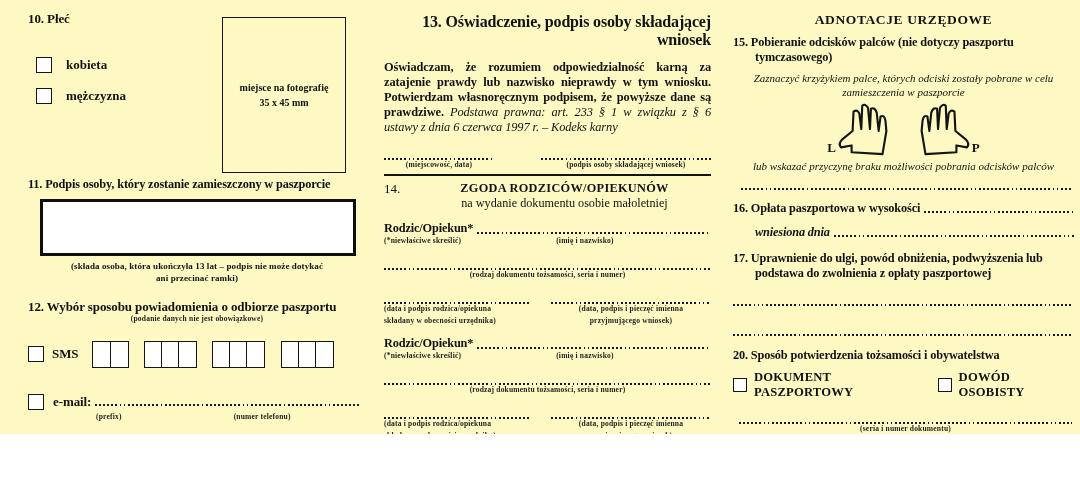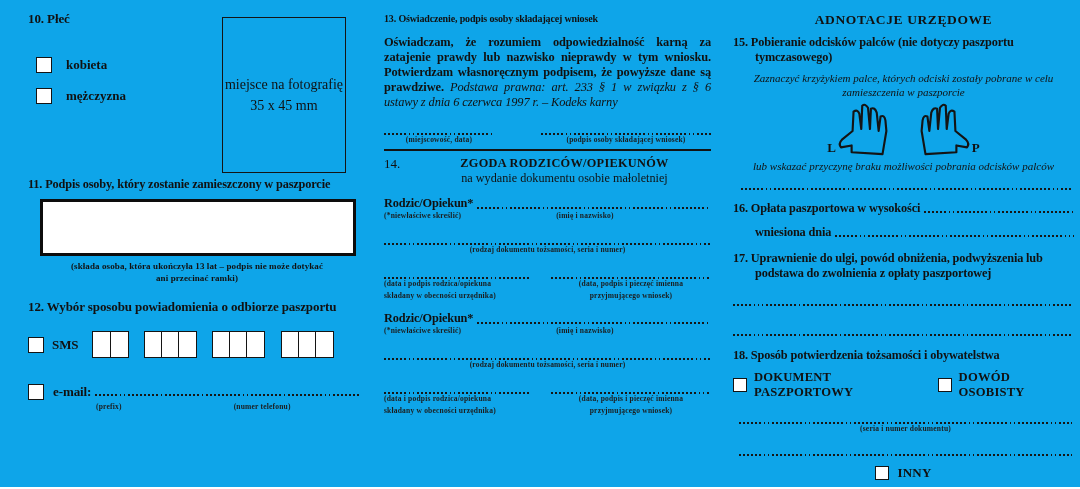--- a/index.html
+++ b/index.html
@@ -1,18 +1,18 @@
 <!DOCTYPE html>
 <html><head>
 <meta charset="utf-8">
 <style>
   * { margin:0; padding:0; box-sizing:border-box; }
   html,body { background:#fff; }
   .page {
-    position:relative; width:1080px; height:487px; background:#0ea5e9;
+    position:relative; width:1080px; height:434px; background:#fef9c3;
     font-family:"Liberation Serif","DejaVu Serif",serif; color:#111;
     overflow:hidden;
   }
   .col { position:absolute; top:0; height:489px; }
   .col-left   { left:0;   width:372px; padding:11px 6px 0 28px; }
   .col-mid    { left:372px; width:345px; padding:13px 6px 0 12px; }
   .col-right  { left:717px; width:363px; padding:12px 6px 10px 16px; }
 
   .h { font-weight:bold; font-size:13px; letter-spacing:-0.1px; }
   .h-sm { font-weight:bold; font-size:12.3px; letter-spacing:-0.15px; }
@@ -36,21 +36,21 @@
   .row { display:flex; align-items:center; }
 
   
   .opt-row { display:flex; align-items:flex-end; gap:14px; margin-left:8px; }
   .opt-label { font-size:13px; font-weight:600; }
   .photo-box {
     position:absolute; left:222px; top:17px; width:124px; height:156px;
     border:1.7px solid #141414; display:flex; flex-direction:column;
     align-items:center; justify-content:center; text-align:center;
   }
-  .photo-box div { font-size:14px; font-weight:400; line-height:1.5; }
+  .photo-box div { font-size:10px; font-weight:700; line-height:1.5; }
   .sig-box { margin:7px 10px 0 12px; height:57px; border:3px solid #0d0d0d; background:#fff; }
   .sig-caption { margin-top:5px; text-align:center; font-size:9px; font-weight:bold; line-height:1.3; letter-spacing:0.1px; }
   .cellgrp { display:flex; }
   .cell { width:19px; height:27px; border:1.9px solid #141414; background:#fff; }
   .cell + .cell { margin-left:-1.9px; }
 
   
   .para { font-size:12.4px; font-weight:bold; text-align:justify; line-height:1.2; letter-spacing:-0.1px; }
   .legal { font-weight:normal; font-style:italic; }
   .rule { margin-top:3px; border-top:2.6px solid #131313; }
@@ -89,20 +89,21 @@
     </div>
 
     <div class="h-sm" style="margin-top:73px; white-space:nowrap;">11. Podpis osoby, który zostanie zamieszczony w paszporcie</div>
     <div class="sig-box"></div>
     <div class="sig-caption">
       <div>(składa osoba, która ukończyła 13 lat – podpis nie może dotykać</div>
       <div>ani przecinać ramki)</div>
     </div>
 
     <div class="h" style="margin-top:15px;">12.  Wybór sposobu powiadomienia o odbiorze paszportu</div>
+    <div class="tlabel center" style="margin-top:-1px;">(podanie danych nie jest obowiązkowe)</div>
 
     <div class="row" style="margin-top:16px;">
       <span class="cb"></span>
       <span class="h" style="margin-left:8px;">SMS</span>
       <span class="cellgrp" style="margin-left:14px;">
           <span class="cell"></span>
           <span class="cell"></span>
         </span>
       <span class="cellgrp" style="margin-left:15px;">
           <span class="cell"></span>
@@ -126,21 +127,21 @@
       <span class="dotfill"></span>
     </div>
 
     <div class="row" style="margin-top:2px;">
       <span class="tlabel" style="margin-left:68px;">(prefix)</span>
       <span class="tlabel" style="margin-left:112px;">(numer telefonu)</span>
     </div>
   </div>
 
   <div class="col col-mid">
-    <div class="h-sm" style="font-size:10px;">13. Oświadczenie, podpis osoby składającej wniosek</div>
+    <div class="h-sm" style="font-size:16px;text-align:right;">13. Oświadczenie, podpis osoby składającej wniosek</div>
 
     <p class="para" style="margin-top:11px;"><span>Oświadczam, że rozumiem odpowiedzialność karną za zatajenie prawdy lub nazwisko nieprawdy w tym wniosku. Potwierdzam własnoręcznym podpisem, że powyższe dane są prawdziwe. </span><span class="legal">Podstawa prawna: art. 233 § 1 w związku z § 6 ustawy z dnia 6 czerwca 1997 r. – Kodeks karny</span></p>
 
     <div class="twocol" style="margin-top:17px;">
       <div style="width:110px;">
         <div class="dots"></div>
         <div class="tlabel center">(miejscowość, data)</div>
       </div>
       <div style="width:170px;">
         <div class="dots"></div>
@@ -232,30 +233,30 @@
       <span class="hand-lbl">P</span>
     </div>
 
     <div class="note" style="margin:2px auto 0; width:330px;">lub wskazać przyczynę braku możliwości pobrania odcisków palców</div>
     <div class="dots" style="margin:8px 2px 0 8px;"></div>
 
     <div class="row" style="margin-top:11px;align-items:center;">
       <span class="h-sm" style="white-space:nowrap;">16. Opłata paszportowa w wysokości</span>
       <span class="dotfill"></span>
     </div>
-    <div class="row" style="margin-top:9px; padding-left:22px;">
+    <div class="row" style="margin-top:9px; padding-left:22px;font-style:italic;">
       <span class="h-sm" style="white-space:nowrap;">wniesiona dnia</span>
       <span class="dotfill"></span>
     </div>
 
     <div class="h-sm hang" style="margin-top:11px;">17. Uprawnienie do ulgi, powód obniżenia, podwyższenia lub podstawa do zwolnienia z opłaty paszportowej</div>
     <div class="dots" style="margin:16px 2px 0 0;"></div>
     <div class="dots" style="margin:21px 2px 0 0;"></div>
 
-    <div class="h-sm" style="margin-top:12px;">18. Sposób potwierdzenia tożsamości i obywatelstwa</div>
+    <div class="h-sm" style="margin-top:12px;">20. Sposób potwierdzenia tożsamości i obywatelstwa</div>
 
     <div class="row" style="margin-top:7px; gap:7px;">
       <span class="cb cb-sm"></span>
       <span class="bold-opt">DOKUMENT PASZPORTOWY</span>
       <span class="cb cb-sm" style="margin-left:5px;"></span>
       <span class="bold-opt">DOWÓD OSOBISTY</span>
     </div>
 
     <div style="margin:15px 2px 0 6px;">
       <div class="dots"></div>

